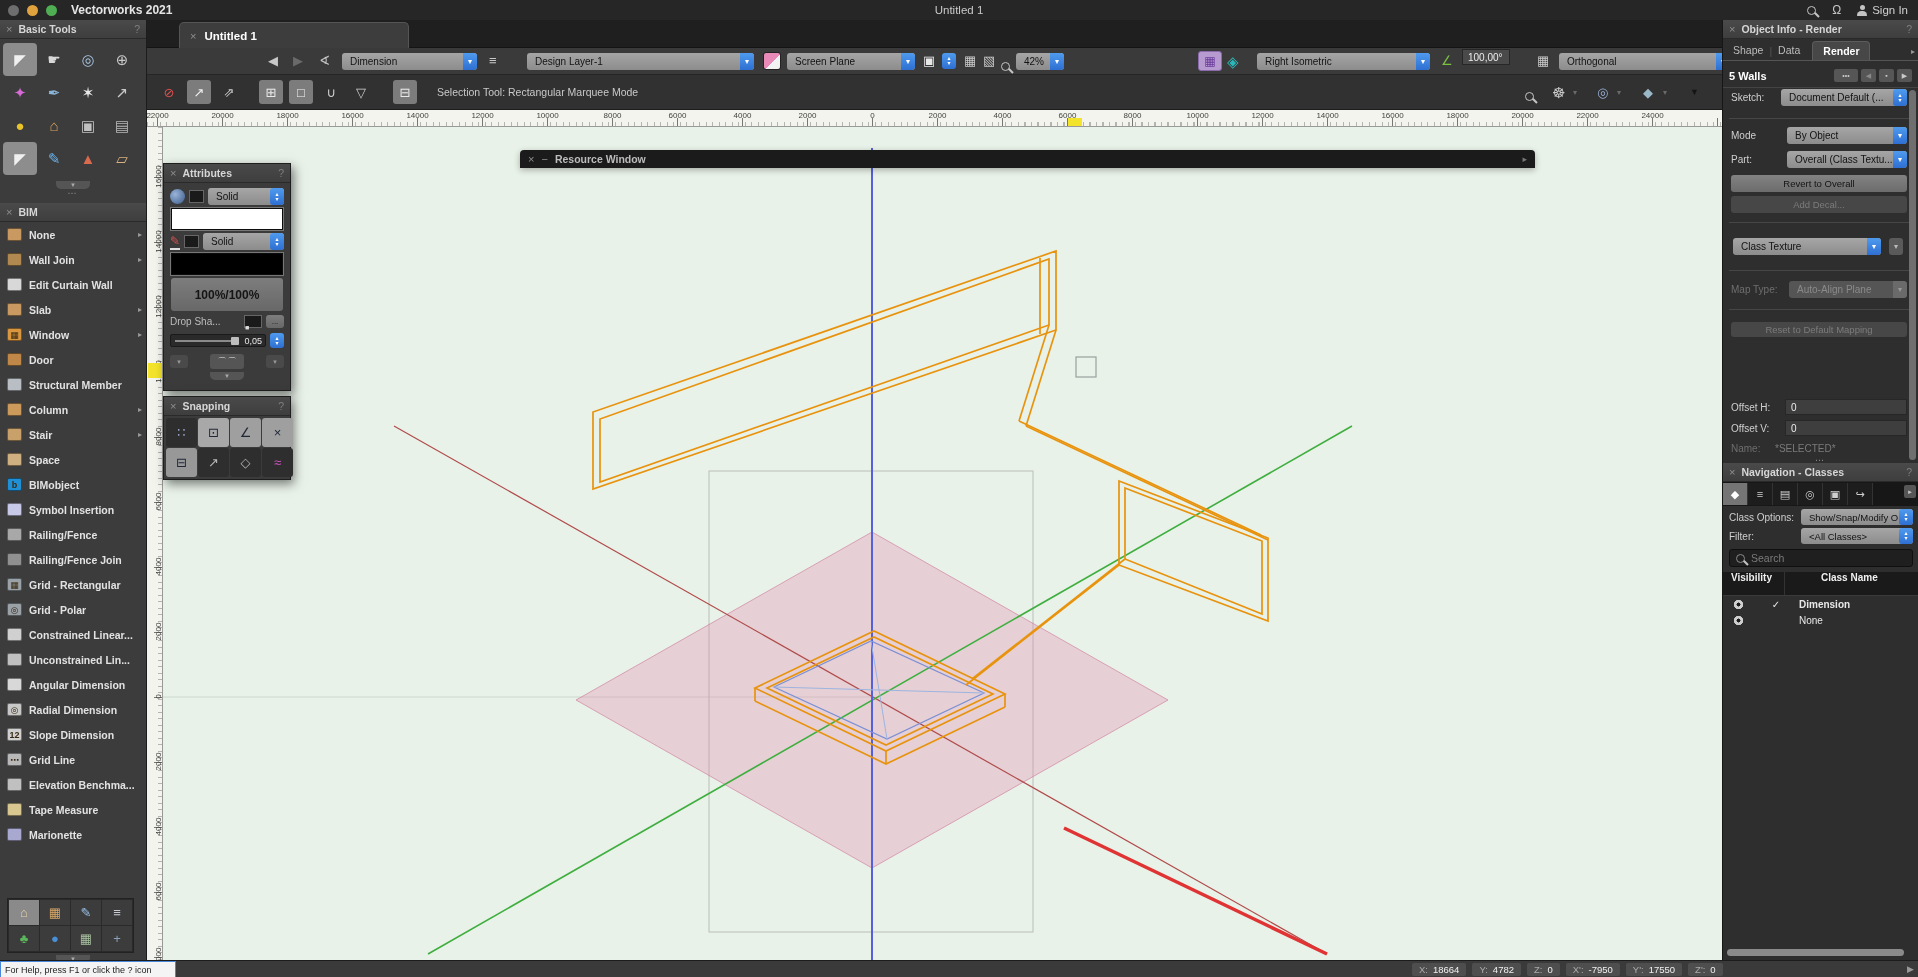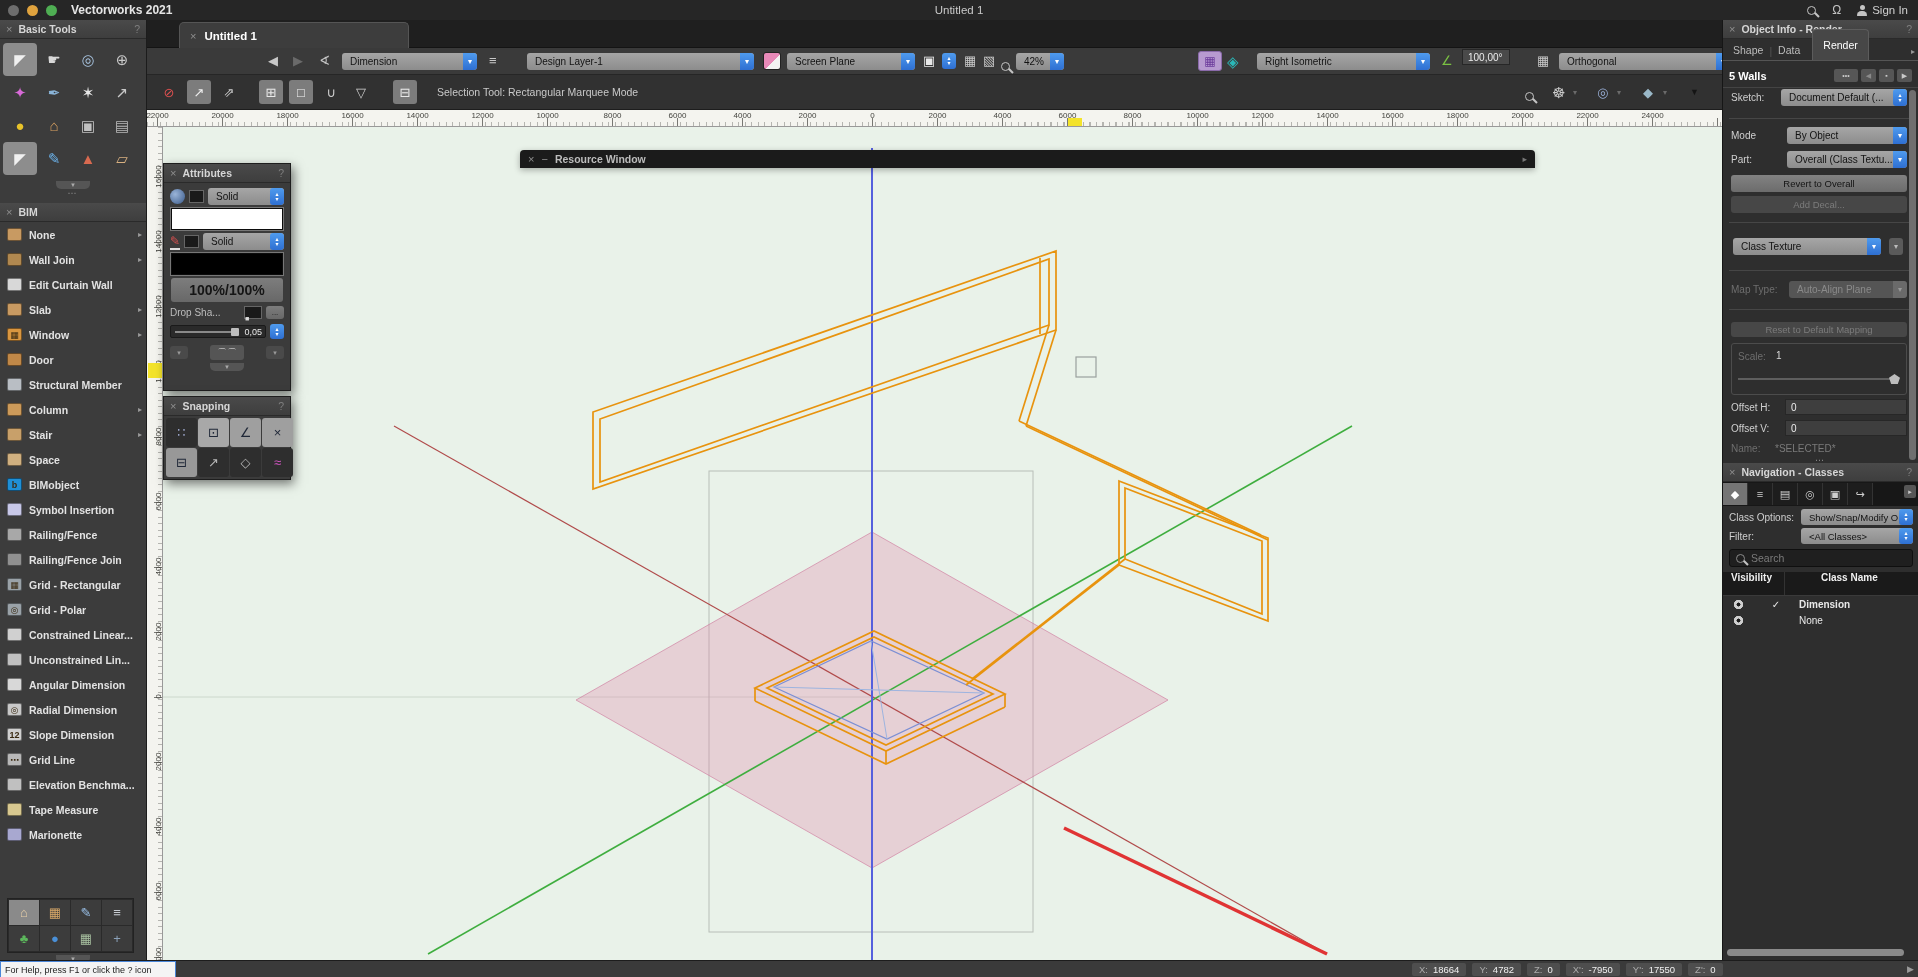--- a/index.html
+++ b/index.html
@@ -73,21 +73,21 @@
   
   .rpanel{left:1722px;top:20px;width:196px;height:940px;background:#2e2e2e;border-left:1px solid #161616}
   .pl{color:#cfcfcf;font-size:10px;white-space:nowrap}
   .pl.dis{color:#6e6e6e}
   .vf{background:#3e3e3e;border:1px solid #272727;color:#ececec;font-size:10px;display:flex;align-items:center;padding:0 5px;height:16px}
   .btn{background:linear-gradient(#828282,#6c6c6c);border-radius:3px;color:#141414;font-size:9.5px;height:17px;display:flex;align-items:center;justify-content:center}
   .btn.dis{background:#474747;color:#7c7c7c}
   .pdiv{height:1px;background:#464646}
   .tabs{display:flex;align-items:flex-end;height:22px;border-bottom:1px solid #555;color:#bdbdbd;font-size:10.5px}
   .tabs .sep{color:#555;margin:0 6px 3px}
-  .tab-active{background:#474747;border:1px solid #5c5c5c;border-bottom:none;border-radius:4px 4px 0 0;padding:9px 10px;color:#fff;font-weight:400}
+  .tab-active{background:#474747;border:1px solid #5c5c5c;border-bottom:none;border-radius:4px 4px 0 0;padding:3px 10px;color:#fff;font-weight:700}
   .minibtn{background:#565656;border-radius:2px;color:#c9c9c9;font-size:7px;height:13px;display:flex;align-items:center;justify-content:center}
   .navic{width:25px;height:22px;display:flex;align-items:center;justify-content:center;background:#1d1d1d;color:#cfcfcf;font-size:11px;border-right:1px solid #333}
   .eye{width:11px;height:11px;border-radius:50%;background:radial-gradient(circle,#1c1c1c 0 1.8px,#cfcfcf 2.2px 4.4px,transparent 5px)}
   .penta{width:11px;height:10px;background:#bdbdbd;clip-path:polygon(50% 0,100% 38%,80% 100%,20% 100%,0 38%)}
   .searchbox{background:#1f1f1f;border:1px solid #0f0f0f;border-radius:3px;display:flex;align-items:center;gap:6px;padding:0 6px;height:18px}
   .searchbox input{background:transparent;border:none;outline:none;color:#bbb;font-size:10.5px;width:120px;font-family:inherit}
   .searchbox input::placeholder{color:#7b7b7b}
   
   .statusbar{left:0;top:960px;width:1918px;height:17px;background:#3a3a3a;border-top:1px solid #1c1c1c;display:flex;align-items:center}
   .helpbox{position:absolute;left:0;top:0;width:176px;height:17px;background:#f4f4f4;border:1px solid #4a86d8;color:#1c1c1c;font-size:9px;display:flex;align-items:center;padding:0 4px}
@@ -676,21 +676,21 @@
       <span class="minisq"></span>
       <div class="dd" style="flex:1">
         <span class="txt">Solid</span>
           <span class="step" style="height:17px">
             <span>▴</span>
             <span>▾</span>
           </span>
       </div>
     </div>
     <div class="swatch" style="background:#000000"></div>
-    <div class="abtn" style="margin:2px 7px;height:24px;font-size:14px;font-weight:700">
+    <div class="abtn" style="margin:2px 7px;height:33px;font-size:12px;font-weight:700">
         <span>100%/100%</span>
       </div>
     <div class="attrrow" style="margin-top:4px">
       <span class="pl" style="color:#bdbdbd;font-size:10px">Drop Sha...</span>
       <span class="minisq" style="margin-left:auto;width:18px"><span style="color:#ddd;font-size:7px">■</span></span>
       <span class="abtn" style="width:18px;height:13px;font-size:8px">
           <span>...</span>
         </span>
     </div>
     <div class="attrrow" style="margin-top:5px">
@@ -808,28 +808,20 @@
     <div class="pdiv" style="position:absolute;left:6px;right:6px;top:250px"></div>
 
     <div style="position:absolute;left:8px;top:264px" class="pl dis">Map Type:</div>
     <div class="dd" style="position:absolute;left:66px;top:261px;width:118px;background:#555;color:#8a8a8a">
       <span class="txt">Auto-Align Plane</span>
         <span class="chev grey">▾</span>
     </div>
     <div class="pdiv" style="position:absolute;left:6px;right:6px;top:289px"></div>
 
     <div class="btn dis" style="position:absolute;left:8px;top:302px;width:176px;height:15px">Reset to Default Mapping</div>
-    <div style="position:absolute;left:8px;top:323px;width:176px;height:52px;border:1px solid #4c4c4c;border-radius:3px">
-      <span class="pl dis" style="position:absolute;left:6px;top:7px">Scale:</span>
-      <span style="position:absolute;left:44px;top:6px;color:#d8d8d8;font-size:10px">1</span>
-      <div style="position:absolute;left:6px;right:6px;top:30px;height:10px">
-        <span style="position:absolute;left:0;right:10px;top:4px;height:2px;background:#5e5e5e"></span>
-        <span class="penta" style="position:absolute;right:0;top:0"></span>
-      </div>
-    </div>
     <div style="position:absolute;left:8px;top:382px" class="pl">Offset H:</div>
     <div class="vf" style="position:absolute;left:62px;top:379px;width:122px">
         <span>0</span>
       </div>
     <div style="position:absolute;left:8px;top:403px" class="pl">Offset V:</div>
     <div class="vf" style="position:absolute;left:62px;top:400px;width:122px">
         <span>0</span>
       </div>
     <div style="position:absolute;left:8px;top:423px" class="pl dis">Name:</div>
     <div style="position:absolute;left:52px;top:423px;color:#7a7a7a;font-size:10px">*SELECTED*</div>

